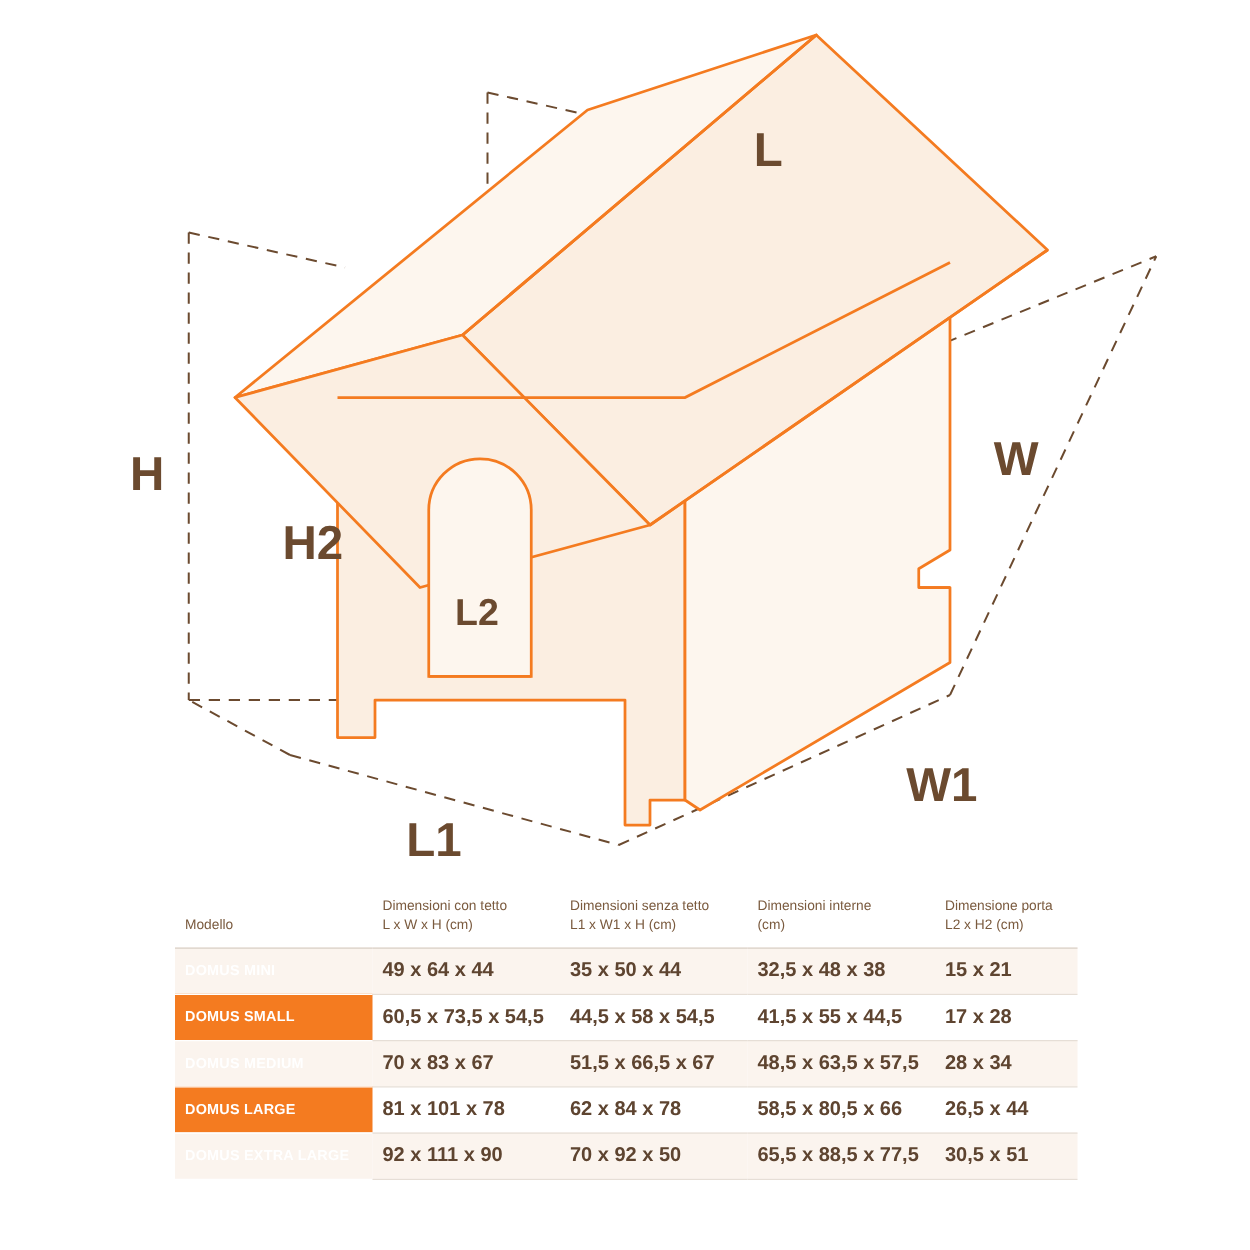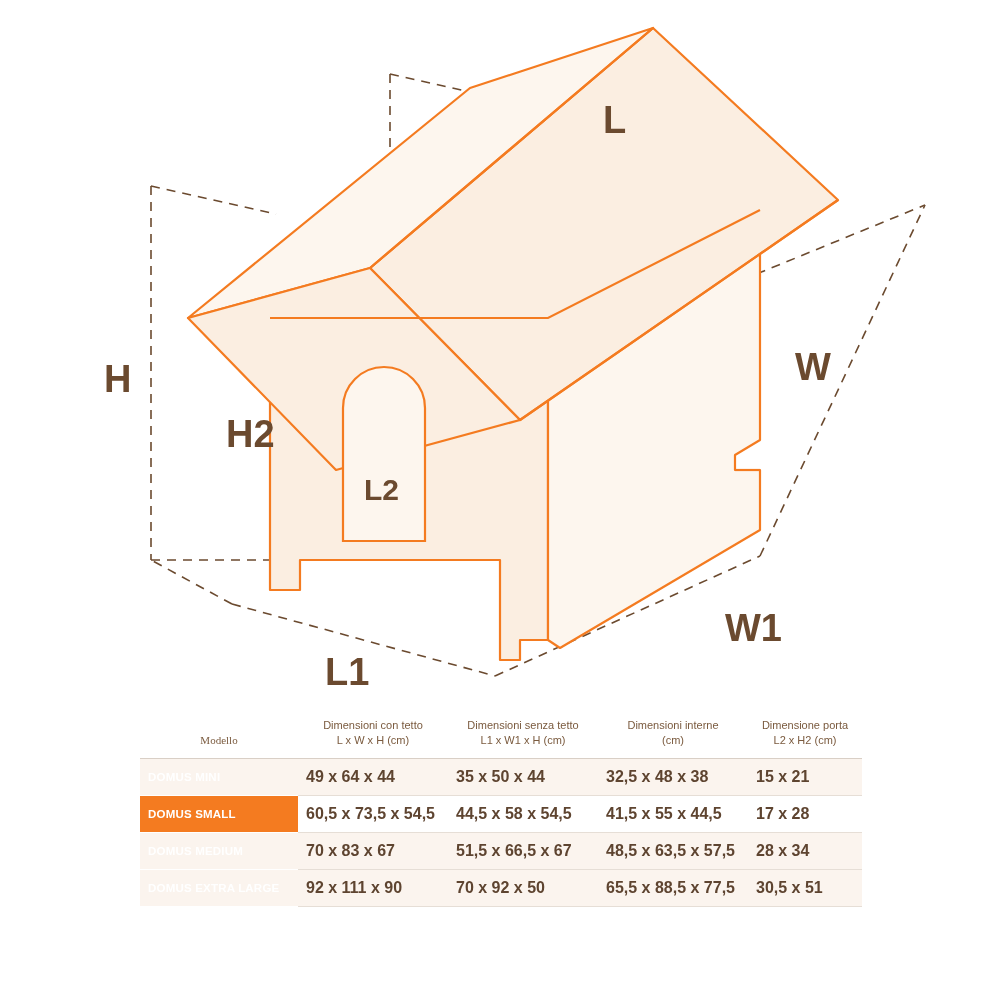--- a/index.html
+++ b/index.html
@@ -38,32 +38,31 @@
     width: 722px;
   }
   table.spec {
     border-collapse: collapse;
     width: 722px;
     font-size: 11.5px;
     table-layout: fixed;
   }
   table.spec th {
     font-weight: normal;
-    text-align: center;
+    text-align: left;
     vertical-align: bottom;
     padding: 6px 8px 10px 8px;
     color: #7a5a3e;
     font-size: 11px;
     line-height: 1.35;
     border-bottom: 1px solid #d9cfc6;
     background: #ffffff;
   }
   table.spec th.model-col {
     width: 142px;
-    font-family: Liberation Serif, serif;
   }
   table.spec td {
     padding: 9px 8px;
     font-weight: bold;
     color: #5e4430;
     font-size: 16px;
     border-bottom: 1px solid #e6ded6;
     white-space: nowrap;
   }
   table.spec tr.alt td {
@@ -197,20 +196,27 @@
         <td>41,5 x 55 x 44,5</td>
         <td>17 x 28</td>
       </tr>
       <tr class="alt">
         <td class="model">DOMUS MEDIUM</td>
         <td>70 x 83 x 67</td>
         <td>51,5 x 66,5 x 67</td>
         <td>48,5 x 63,5 x 57,5</td>
         <td>28 x 34</td>
       </tr>
+      <tr>
+        <td class="model">DOMUS LARGE</td>
+        <td>81 x 101 x 78</td>
+        <td>62 x 84 x 78</td>
+        <td>58,5 x 80,5 x 66</td>
+        <td>26,5 x 44</td>
+      </tr>
       <tr class="alt">
         <td class="model">DOMUS EXTRA LARGE</td>
         <td>92 x 111 x 90</td>
         <td>70 x 92 x 50</td>
         <td>65,5 x 88,5 x 77,5</td>
         <td>30,5 x 51</td>
       </tr>
     </tbody>
   </table>
 </div>

